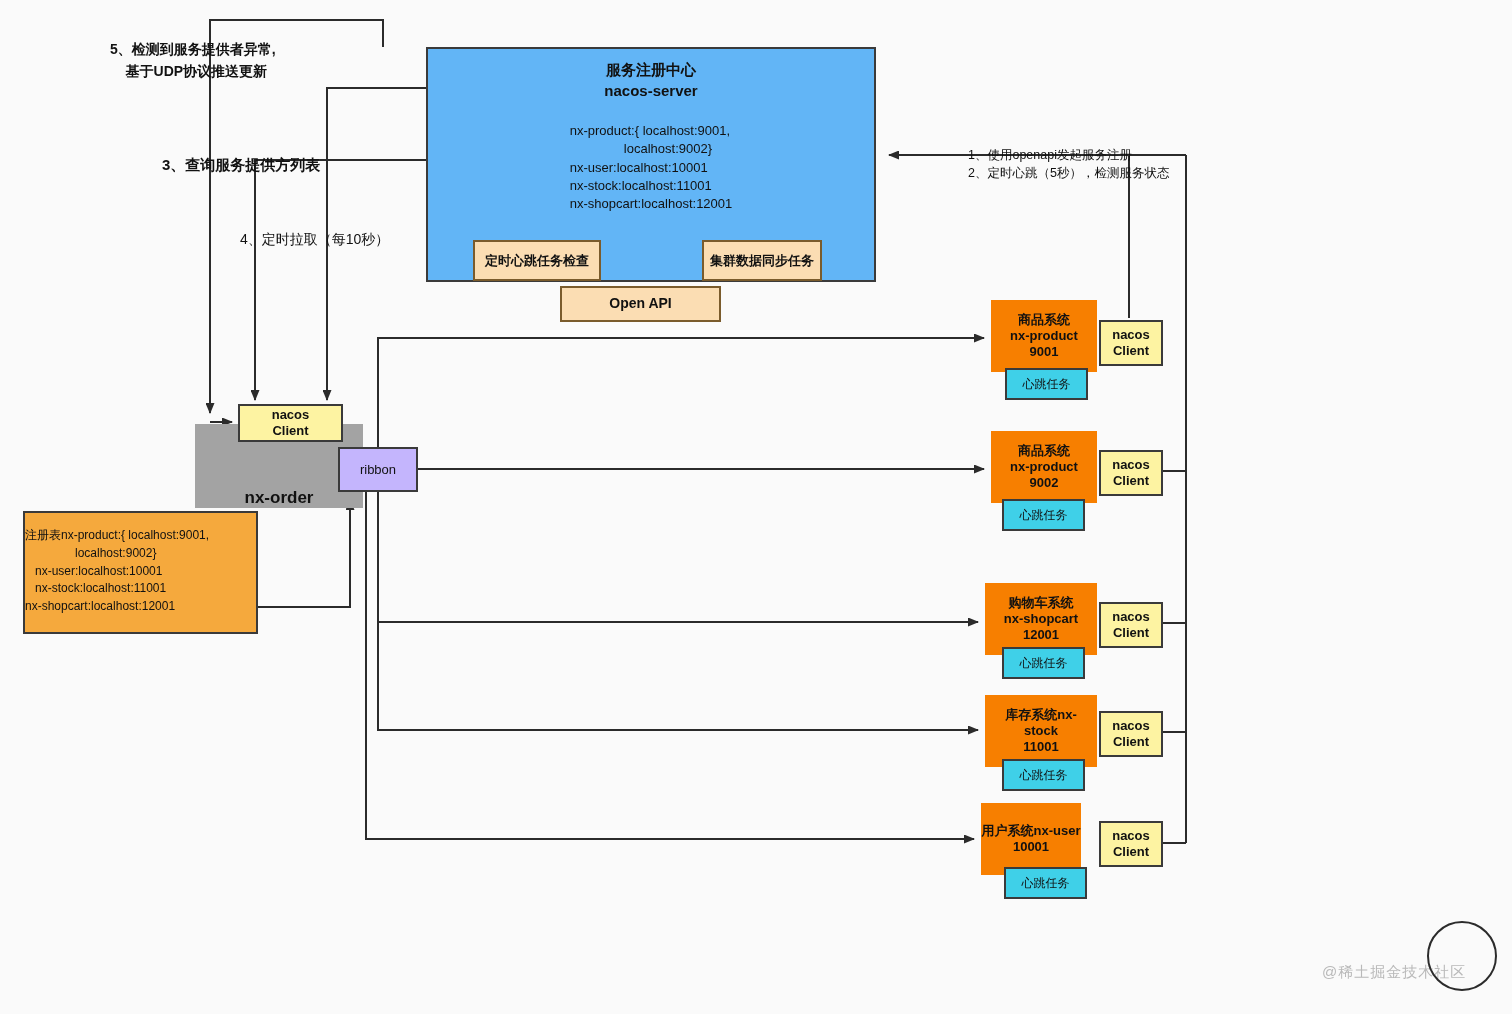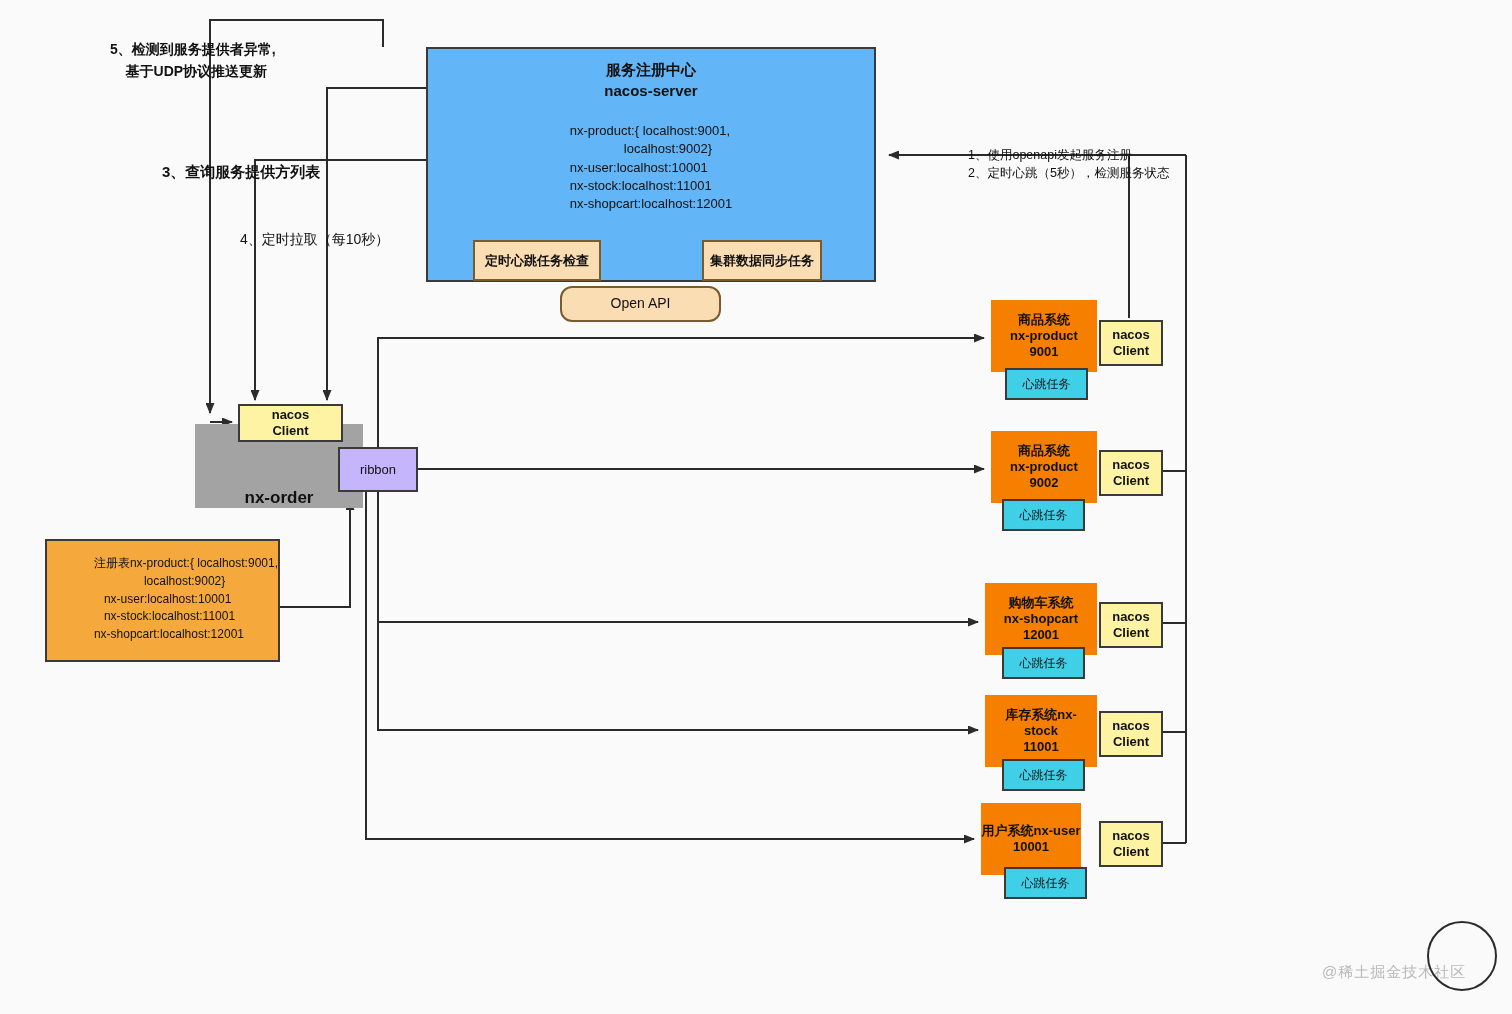--- a/index.html
+++ b/index.html
@@ -21,36 +21,36 @@
   #nacos-server{left:426px;top:47px;width:450px;height:235px;background:#62b5f6;
                 align-items:center;justify-content:flex-start;padding-top:12px;}
   #nacos-server .t1{font-size:15px;font-weight:bold;color:#111;}
   #nacos-server .t2{font-size:15px;font-weight:bold;color:#111;margin-top:3px;}
   #nacos-server .reg{margin-top:21px;font-size:13px;color:#111;text-align:left;
                      line-height:1.42;white-space:pre;}
 
   .tan{background:#fbddb3;border:2px solid #7a5b2c;color:#111;font-size:13px;font-weight:bold;}
   #task-heartbeat{left:473px;top:240px;width:128px;height:41px;}
   #task-cluster{left:702px;top:240px;width:120px;height:41px;}
-  #open-api{left:560px;top:286px;width:161px;height:36px;font-weight:normal;font-size:14px;border-radius:12px;}
+  #open-api{left:560px;top:286px;width:161px;height:36px;font-weight:bold;font-size:14px;}
 
   
   #order-system{left:195px;top:424px;width:168px;height:84px;background:#a3a3a3;
                 border:none;justify-content:center;text-align:right;}
   #order-system .t1{font-size:17px;font-weight:bold;color:#111;}
   #order-system .t2{font-size:17px;font-weight:bold;color:#111;margin-top:44px;}
   #order-nacos-client{left:238px;top:404px;width:105px;height:38px;background:#fdf3a2;
                       border:2px solid #3a3a3a;font-size:13px;font-weight:bold;color:#111;}
   #ribbon{left:338px;top:447px;width:80px;height:45px;background:#c4b5fd;
           border:2px solid #3a3a3a;font-size:13px;color:#111;}
 
   
-  #registry-table{left:23px;top:539px;width:235px;height:123px;background:#f5a93d;
-                  border:2px solid #3a3a3a;align-items:flex-end;justify-content:flex-start;
-                  padding-top:14px;margin-left:22px;}
+  #registry-table{left:23px;top:511px;width:235px;height:123px;background:#f5a93d;
+                  border:2px solid #3a3a3a;align-items:flex-start;justify-content:flex-start;
+                  padding-top:14px;}
   #registry-table .reg{font-size:12px;color:#111;text-align:left;line-height:1.48;white-space:pre;}
 
   
   .svc{background:#f77f00;border:none;font-size:13px;font-weight:bold;color:#111;
        justify-content:center;}
   .svc .ln{display:block;}
   .hb{position:absolute;background:#3fd0e8;border:2px solid #3a3a3a;
       font-size:12px;color:#111;display:flex;align-items:center;justify-content:center;}
   .nc{position:absolute;background:#fdf3a2;border:2px solid #3a3a3a;
       font-size:13px;font-weight:bold;color:#111;
@@ -71,21 +71,21 @@
   #svc-stock{left:985px;top:695px;width:112px;height:72px;}
   #hb-stock{left:1002px;top:759px;width:79px;height:28px;}
   #nc-stock{left:1099px;top:711px;width:60px;height:42px;}
 
   #svc-user{left:981px;top:803px;width:100px;height:72px;}
   #hb-user{left:1004px;top:867px;width:79px;height:28px;}
   #nc-user{left:1099px;top:821px;width:60px;height:42px;}
 
   
   #note-5{left:110px;top:39px;font-size:14px;font-weight:bold;line-height:1.55;}
-  #note-3{left:162px;top:163px;font-size:15px;font-weight:bold;}
+  #note-3{left:162px;top:156px;font-size:15px;font-weight:bold;}
   #note-4{left:240px;top:231px;font-size:14px;}
   #note-right{left:968px;top:146px;font-size:12.5px;font-weight:normal;line-height:1.45;}
 
   
   #watermark{position:absolute;left:1322px;top:963px;font-size:15px;color:#b9b9b9;
              letter-spacing:1px;white-space:nowrap;}
   #wm-circle{position:absolute;left:1427px;top:921px;width:66px;height:66px;
              border:2px solid #2b2b2b;border-radius:50%;}
 </style>
 </head>

